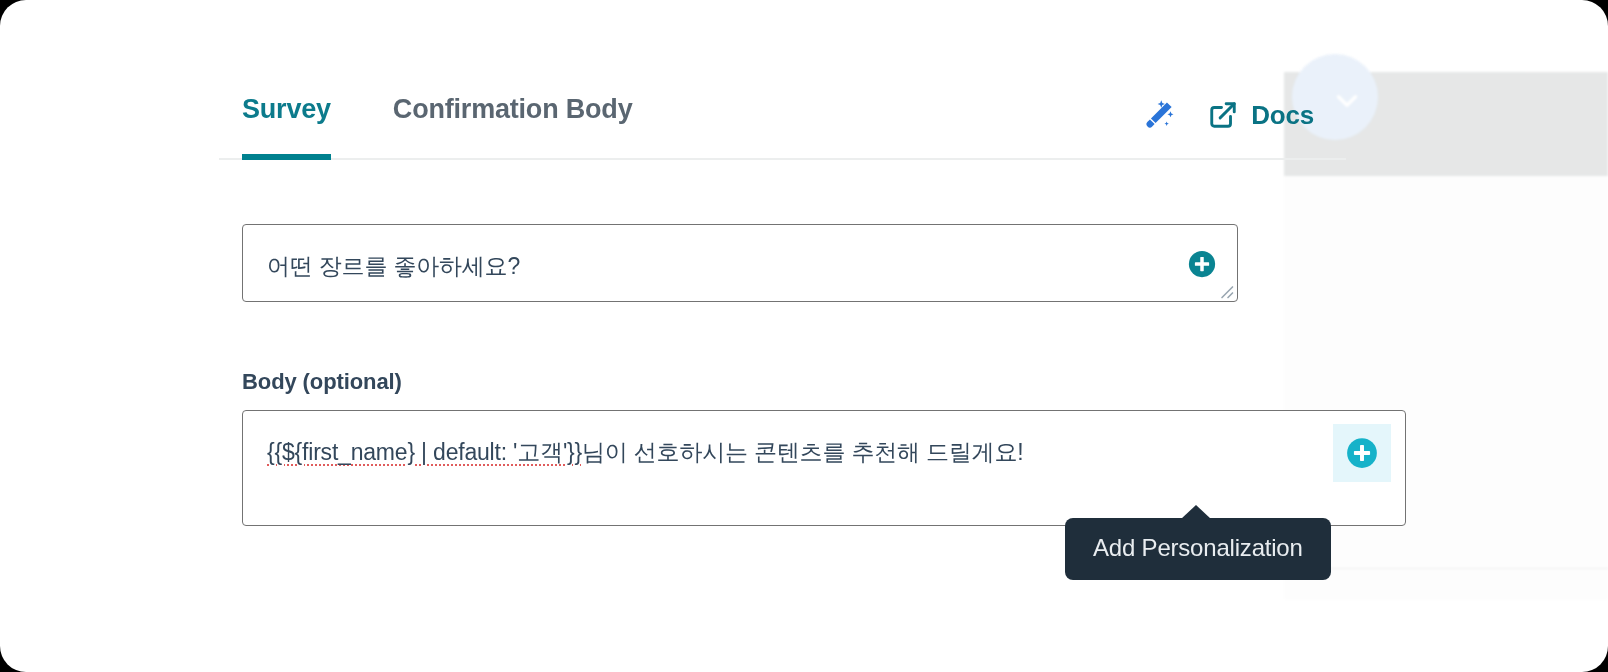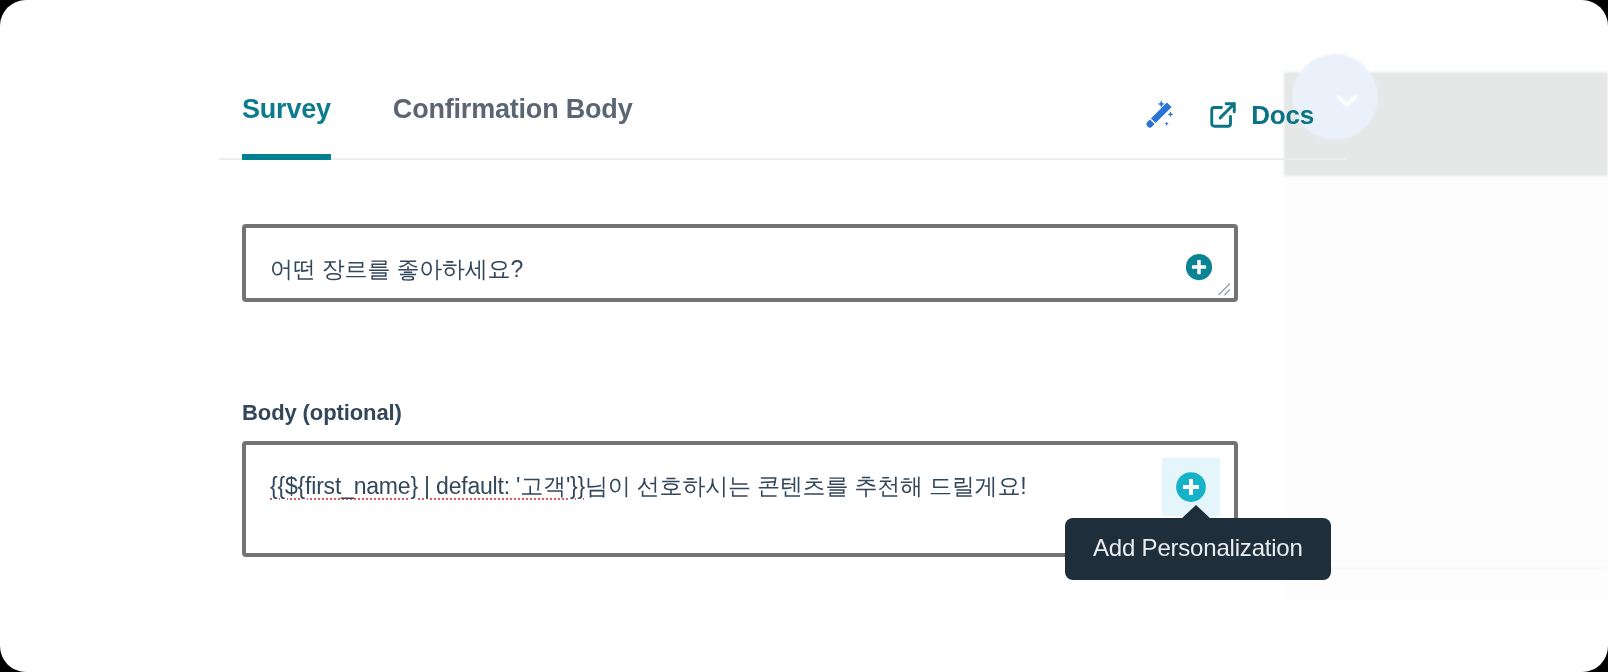--- a/index.html
+++ b/index.html
@@ -147,21 +147,21 @@
   .field { position: absolute; }
   .field-label {
     font-size: 22px;
     font-weight: bold;
     color: #33475b;
     letter-spacing: -0.1px;
     margin-bottom: 15px;
   }
   .field-box {
     position: relative;
-    border: 4px solid #737373;
+    border: 1px solid #737373;
     border-radius: 4px;
     background: #ffffff;
   }
   .field-text {
     position: absolute;
     left: 24px;
     top: 24px;
     right: 80px;
     font-size: 23px;
     line-height: 34px;
@@ -291,21 +291,21 @@
           <rect x="6.3" y="10.6" width="11.4" height="2.8" rx="0.5" fill="#ffffff"></rect>
         </svg>
       </div>
       <svg class="resize-handle" viewBox="0 0 12 12" stroke="currentColor" stroke-width="1.1" stroke-linecap="round">
         <line x1="11" y1="4" x2="4" y2="11"></line>
         <line x1="11" y1="8" x2="8" y2="11"></line>
       </svg>
     </div>
   </div>
 
-  <div class="field" style="left:242px; top:400px; width:996px;">
+  <div class="field" style="left:242px; top:369px; width:1164px;">
     <div class="field-label">Body (optional)</div>
     <div class="field-box" style="height:116px;">
       <div class="field-text"><span class="tokened">{{${first_name} | default: '고객'}}</span><span>님이 선호하시는 콘텐츠를 추천해 드릴게요!</span></div>
       <div class="plus-btn hovered">
         <svg width="34" height="34" viewBox="0 0 24 24">
           <circle cx="12" cy="12" r="10.5" fill="#16b2c9"></circle>
           <rect x="10.6" y="6.3" width="2.8" height="11.4" rx="0.5" fill="#ffffff"></rect>
           <rect x="6.3" y="10.6" width="11.4" height="2.8" rx="0.5" fill="#ffffff"></rect>
         </svg>
       </div>

